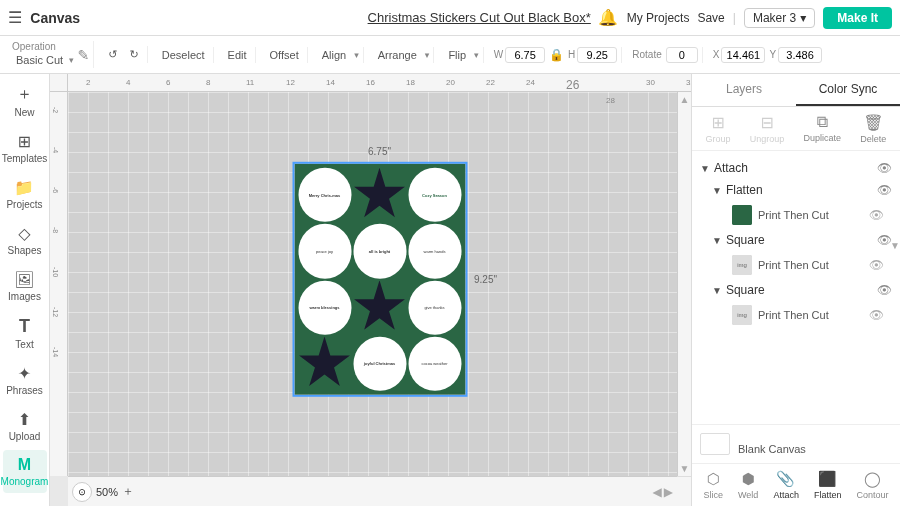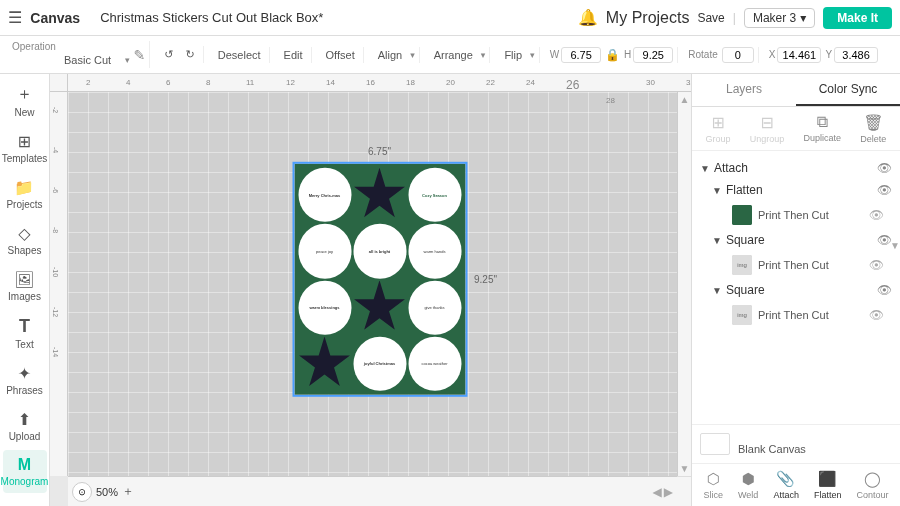--- a/index.html
+++ b/index.html
@@ -7,21 +7,21 @@
 
     
     .top-bar {
       display: flex; align-items: center; height: 36px;
       background: #fff; border-bottom: 1px solid #ddd;
       padding: 0 8px; gap: 8px;
     }
     .menu-icon { font-size: 16px; cursor: pointer; color: #555; }
     .app-title { font-weight: bold; font-size: 14px; color: #333; margin-right: 12px; }
     .bell-icon { font-size: 16px; color: #555; }
-    .my-projects-btn { font-size: 16px; color: #333; cursor: pointer; }
+    .my-projects-btn { font-size: 12px; color: #333; cursor: pointer; }
     .save-btn { font-size: 12px; color: #333; cursor: pointer; }
     .separator { color: #ccc; }
     .maker-btn {
       display: flex; align-items: center; gap: 4px;
       font-size: 12px; color: #333; cursor: pointer;
       border: 1px solid #ccc; border-radius: 4px; padding: 2px 8px;
     }
     .make-it-btn {
       background: #00c4a0; color: #fff; border: none;
       border-radius: 4px; padding: 4px 14px; font-size: 12px;
@@ -171,37 +171,37 @@
     }
     .footer-action-icon { font-size: 15px; }
     .footer-action.active { color: #333; }
   </style>
 </head>
 <body>
 
 <div class="top-bar">
   <span class="menu-icon">☰</span>
   <span class="app-title">Canvas</span>
-  <span style="flex:1; text-align:left; font-size:13px; color:#333;">Christmas Stickers Cut Out Black Box*</span>
+  <span style="flex:1; text-align:right; font-size:13px; color:#333;text-decoration:underline;">Christmas Stickers Cut Out Black Box*</span>
   <span class="bell-icon">🔔</span>
   <span class="my-projects-btn">My Projects</span>
   <span class="save-btn">Save</span>
   <span class="separator">|</span>
   <div class="maker-btn">
     <span>Maker 3</span>
     <span>▾</span>
   </div>
   <button class="make-it-btn">Make It</button>
 </div>
 
 <div class="toolbar">
   <div class="toolbar-group">
     <div style="display:flex;flex-direction:column;">
       <span class="tb-label">Operation</span>
-      <div style="display:flex;align-items:center;gap:10px;margin-left:48px;">
+      <div style="display:flex;align-items:center;gap:2px;">
         <span class="tb-btn">Basic Cut</span>
         <span style="font-size:9px;color:#888;">▾</span>
       </div>
     </div>
     <span style="font-size:14px;color:#888;cursor:pointer;">✎</span>
   </div>
   <div class="toolbar-group">
     <span class="tb-btn">↺</span>
     <span class="tb-btn">↻</span>
   </div>

